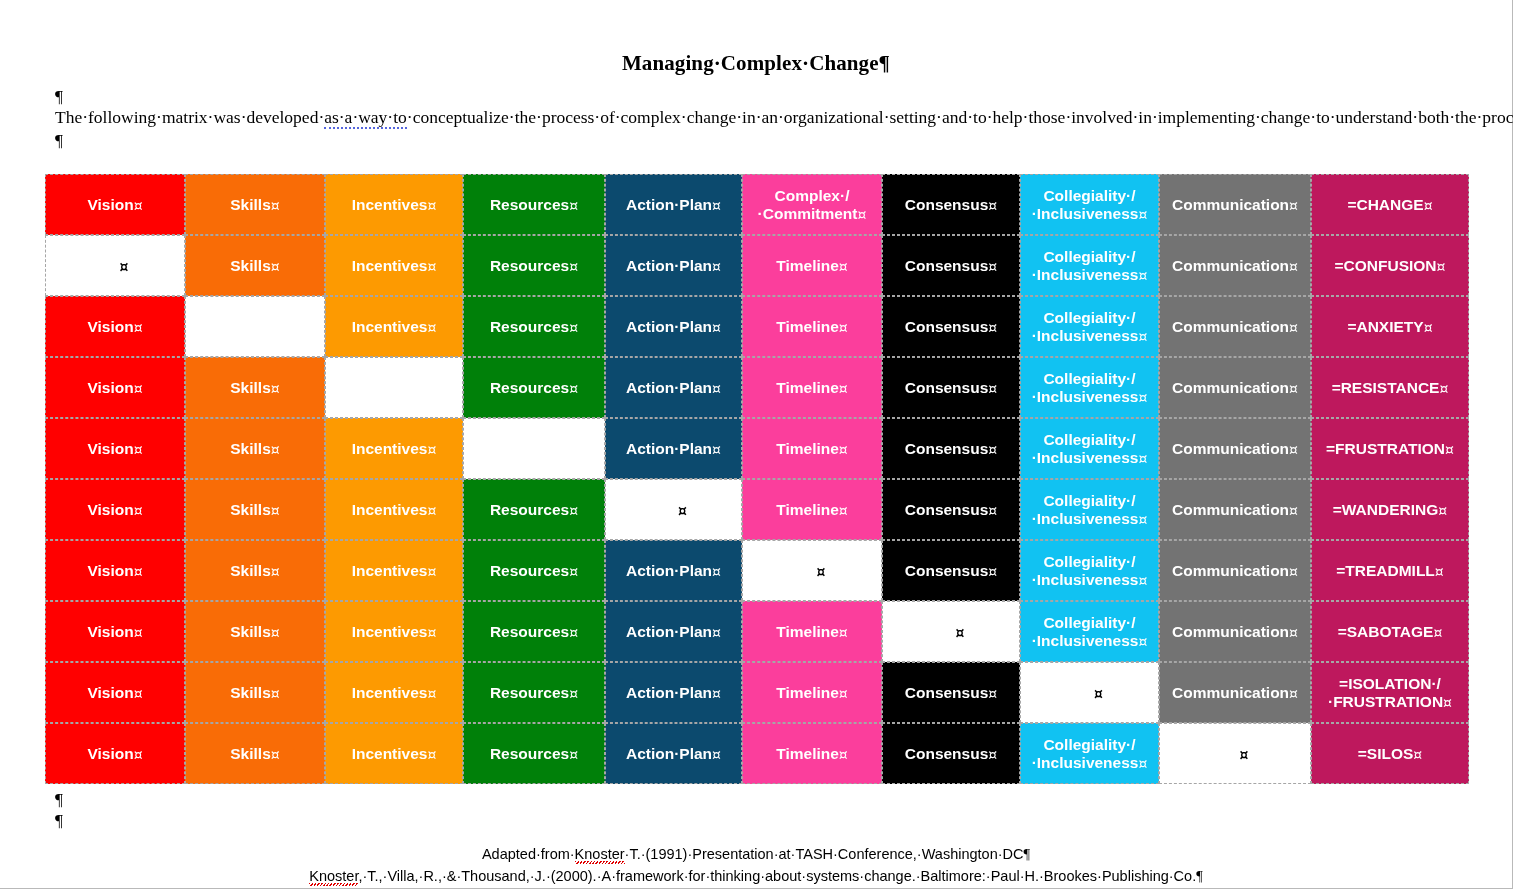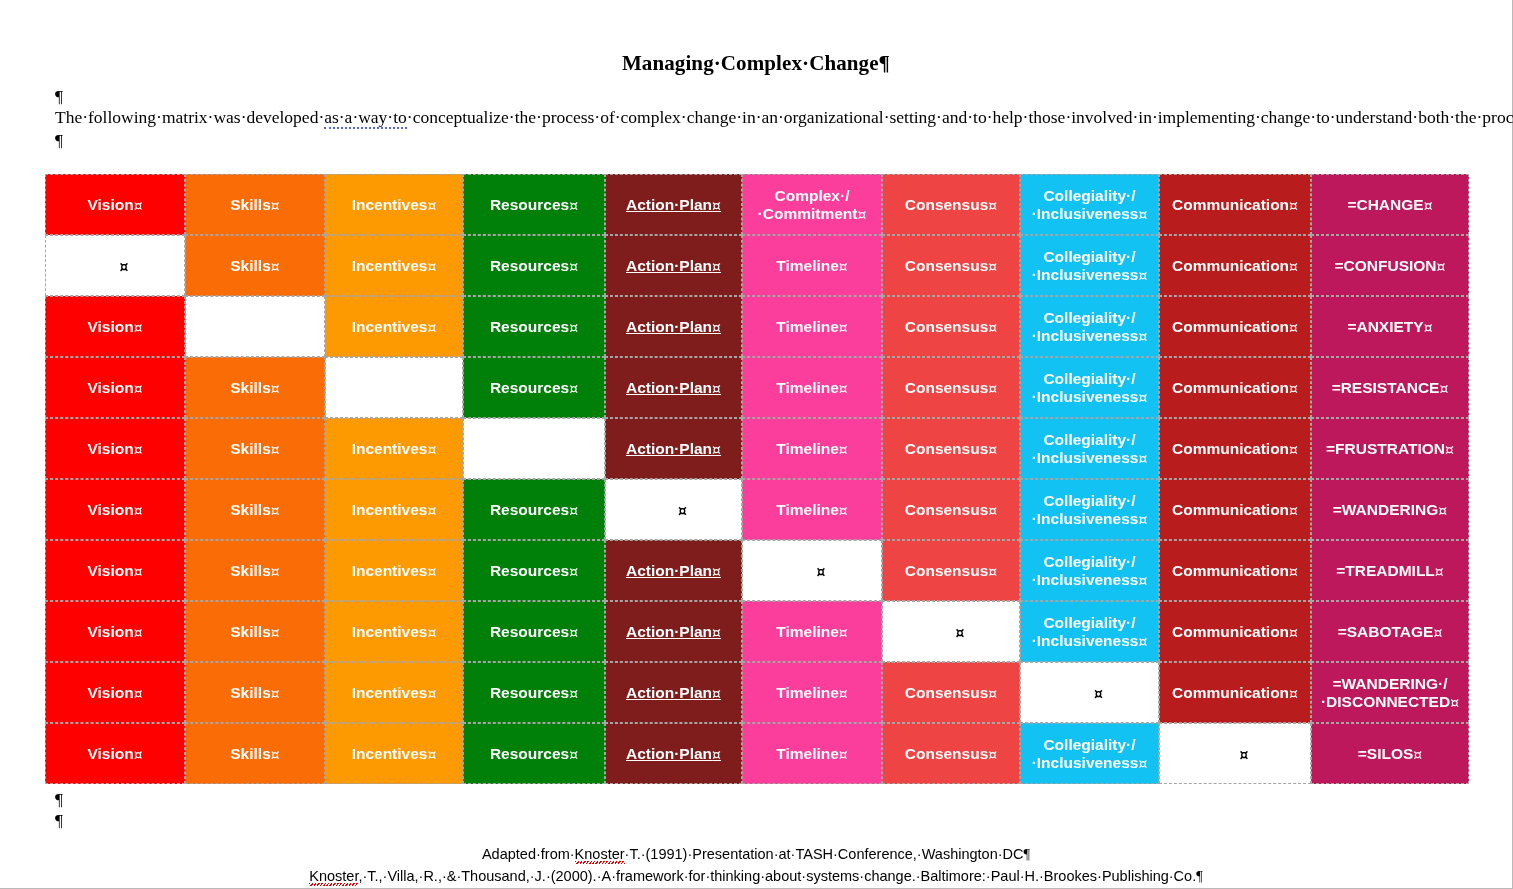--- a/index.html
+++ b/index.html
@@ -104,25 +104,25 @@
   col.c-consensus     { width: 138px; }
   col.c-collegiality  { width: 139px; }
   col.c-communication { width: 152px; }
   col.c-result        { width: 158px; }
 
   
   .f-vision        { background: #FF0000; }
   .f-skills        { background: #F96C06; }
   .f-incentives    { background: #FD9A01; }
   .f-resources     { background: #008009; }
-  .f-action        { background: #7f1d1d; text-decoration: underline; }
+  .f-action        { background: #0c4a6e; }
   .f-timeline      { background: #FB3E9C; }
-  .f-consensus     { background: #ef4444; }
+  .f-consensus     { background: #000000; }
   .f-collegiality  { background: #11C2F2; }
-  .f-communication { background: #b91c1c; }
+  .f-communication { background: #737373; }
   .f-result        { background: #be185d; }
 
   .f-blank {
     background: #ffffff;
     color: #000000;
     font-family: "Liberation Sans", "DejaVu Sans", sans-serif;
     font-weight: bold;
     font-size: 14px;
   }
   .f-blank .stars {
@@ -299,21 +299,21 @@
           <tr>
             <td class="f-vision"><span>Vision</span><span class="cellmark">¤</span></td>
             <td class="f-skills"><span>Skills</span><span class="cellmark">¤</span></td>
             <td class="f-incentives"><span>Incentives</span><span class="cellmark">¤</span></td>
             <td class="f-resources"><span>Resources</span><span class="cellmark">¤</span></td>
             <td class="f-action"><span>Action·Plan</span><span class="cellmark">¤</span></td>
             <td class="f-timeline"><span>Timeline</span><span class="cellmark">¤</span></td>
             <td class="f-consensus"><span>Consensus</span><span class="cellmark">¤</span></td>
             <td class="f-blank"><span class="stars">***</span><span class="cellmark">¤</span></td>
             <td class="f-communication"><span>Communication</span><span class="cellmark">¤</span></td>
-            <td class="f-result"><span>=WANDERING·/·DISCONNECTED</span><span class="cellmark">¤</span></td>
+            <td class="f-result"><span>=ISOLATION·/·FRUSTRATION</span><span class="cellmark">¤</span></td>
           </tr>
           <tr>
             <td class="f-vision"><span>Vision</span><span class="cellmark">¤</span></td>
             <td class="f-skills"><span>Skills</span><span class="cellmark">¤</span></td>
             <td class="f-incentives"><span>Incentives</span><span class="cellmark">¤</span></td>
             <td class="f-resources"><span>Resources</span><span class="cellmark">¤</span></td>
             <td class="f-action"><span>Action·Plan</span><span class="cellmark">¤</span></td>
             <td class="f-timeline"><span>Timeline</span><span class="cellmark">¤</span></td>
             <td class="f-consensus"><span>Consensus</span><span class="cellmark">¤</span></td>
             <td class="f-collegiality"><span>Collegiality·/·Inclusiveness</span><span class="cellmark">¤</span></td>

